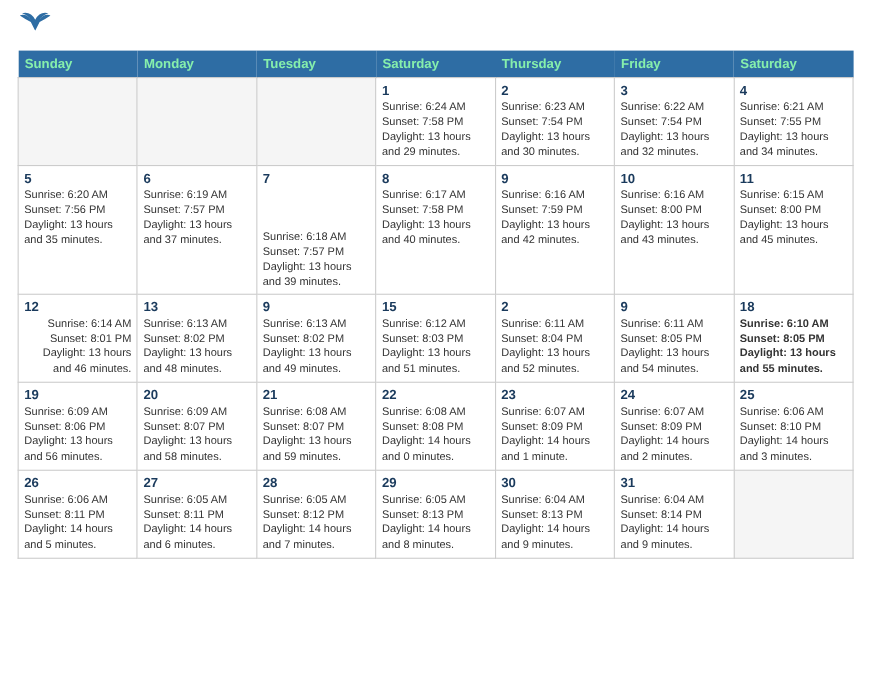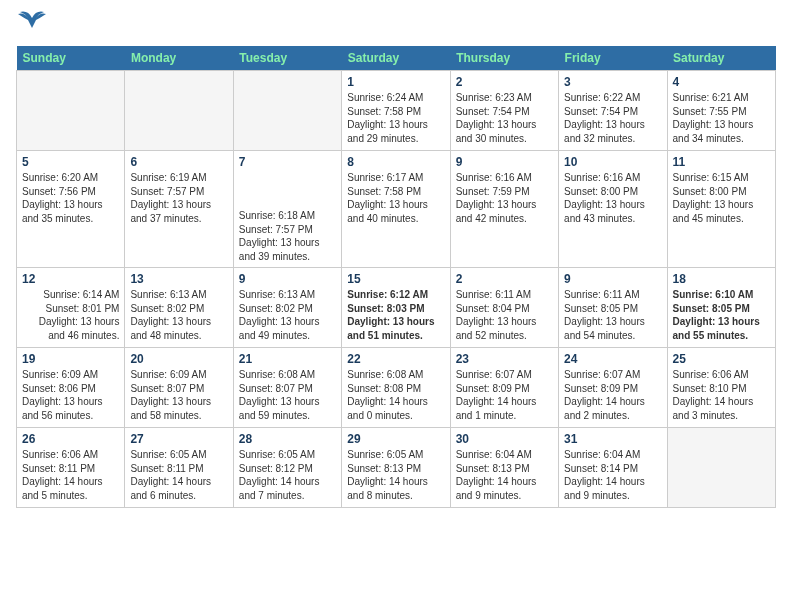--- a/index.html
+++ b/index.html
@@ -215,21 +215,21 @@
         </td>
         <td>
           <span class="day-number">9</span>
           <div class="day-info" style="white-space: pre-line;">Sunrise: 6:13 AM
 Sunset: 8:02 PM
 Daylight: 13 hours
 and 49 minutes.</div>
         </td>
         <td>
           <span class="day-number">15</span>
-          <div class="day-info" style="white-space: pre-line; font-weight: bold;">Sunrise: 6:12 AM
+          <div class="day-info" style="white-space: pre-line;">Sunrise: 6:12 AM
 Sunset: 8:03 PM
 Daylight: 13 hours
 and 51 minutes.</div>
         </td>
         <td>
           <span class="day-number">2</span>
           <div class="day-info" style="white-space: pre-line;">Sunrise: 6:11 AM
 Sunset: 8:04 PM
 Daylight: 13 hours
 and 52 minutes.</div>

